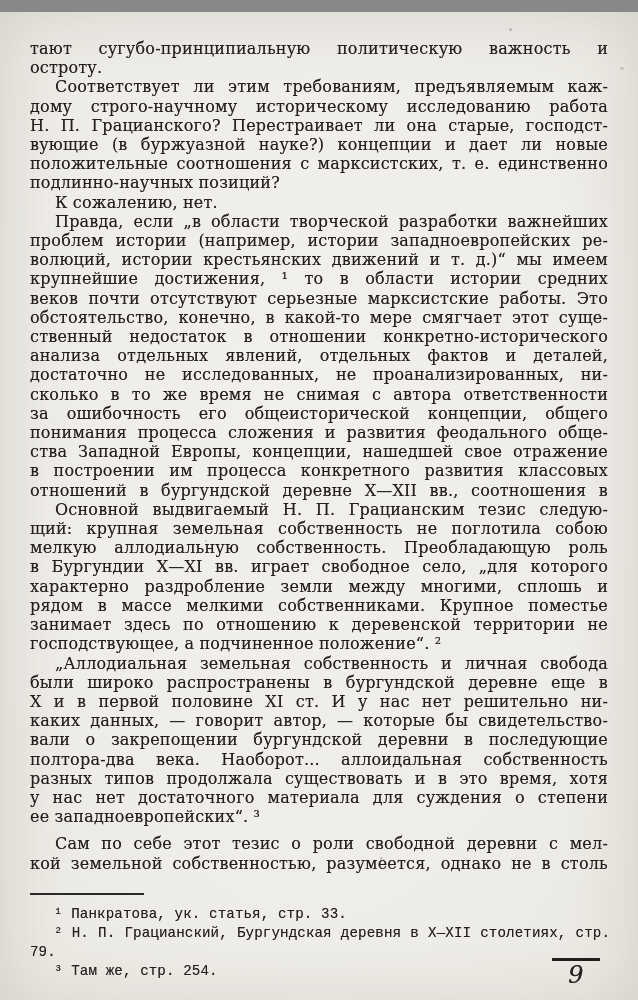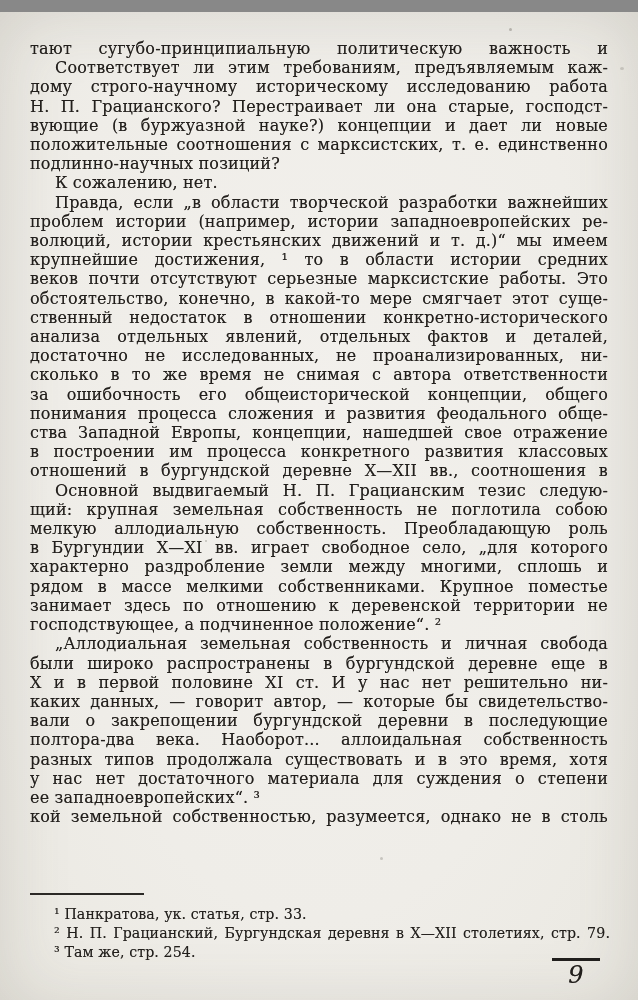--- a/index.html
+++ b/index.html
@@ -25,21 +25,21 @@
   .line.gap{margin-top:8px;}
   .fnsep{
     position:absolute;left:30px;top:881px;
     width:114px;height:2px;background:#2b2926;
   }
   .footnotes{
     position:absolute;left:30px;right:28px;top:893px;
     font-size:14.2px;line-height:19px;letter-spacing:.1px;
     text-shadow:0 0 .3px rgba(34,31,28,.5);
   }
-  .footnotes .line.ind{text-indent:24px;}
+  .footnotes .line.ind{text-indent:24px;font-family:Liberation Mono, monospace;}
   .pagenum{
     position:absolute;right:38px;top:946px;width:48px;text-align:center;
   }
   .pagenum-rule{height:3px;background:#211f1d;margin-bottom:1px;}
   .pagenum-digit{
     font-style:italic;font-size:24px;line-height:26px;
     text-shadow:0 0 .4px rgba(34,31,28,.6);
   }
   .speck{position:absolute;border-radius:50%;background:#6b665f;}
   .speck.s1{left:509px;top:16px;width:3px;height:3px;opacity:.40;}
@@ -47,20 +47,21 @@
   .speck.s3{left:380px;top:845px;width:3px;height:3px;opacity:.30;}
   .speck.s4{left:205px;top:528px;width:2px;height:2px;opacity:.35;}
 </style>
 </head>
 <body>
 
 <div class="page">
 
   <div class="text">
       <div class="line just">тают сугубо-принципиальную политическую важность и</div>
+      <div class="line left">остроту.</div>
       <div class="line ind just">Соответствует ли этим требованиям, предъявляемым каж-</div>
       <div class="line just">дому строго-научному историческому исследованию работа</div>
       <div class="line just">Н. П. Грацианского? Перестраивает ли она старые, господст-</div>
       <div class="line just">вующие (в буржуазной науке?) концепции и дает ли новые</div>
       <div class="line just">положительные соотношения с марксистских, т. е. единственно</div>
       <div class="line left">подлинно-научных позиций?</div>
       <div class="line ind left">К сожалению, нет.</div>
       <div class="line ind just">Правда, если „в области творческой разработки важнейших</div>
       <div class="line just">проблем истории (например, истории западноевропейских ре-</div>
       <div class="line just">волюций, истории крестьянских движений и т. д.)“ мы имеем</div>
@@ -86,20 +87,21 @@
       <div class="line left">господствующее, а подчиненное положение“. ²</div>
       <div class="line ind just">„Аллодиальная земельная собственность и личная свобода</div>
       <div class="line just">были широко распространены в бургундской деревне еще в</div>
       <div class="line just">X и в первой половине XI ст. И у нас нет решительно ни-</div>
       <div class="line just">каких данных, — говорит автор, — которые бы свидетельство-</div>
       <div class="line just">вали о закрепощении бургундской деревни в последующие</div>
       <div class="line just">полтора-два века. Наоборот... аллоидальная собственность</div>
       <div class="line just">разных типов продолжала существовать и в это время, хотя</div>
       <div class="line just">у нас нет достаточного материала для суждения о степени</div>
       <div class="line left">ее западноевропейских“. ³</div>
+      <div class="line ind just gap">Сам по себе этот тезис о роли свободной деревни с мел-</div>
       <div class="line just">кой земельной собственностью, разумеется, однако не в столь</div>
     </div>
 
   <div class="fnsep"></div>
 
   <div class="footnotes">
       <div class="line ind left">¹ Панкратова, ук. статья, стр. 33.</div>
       <div class="line ind just">² Н. П. Грацианский, Бургундская деревня в X—XII столетиях, стр. 79.</div>
       <div class="line ind left">³ Там же, стр. 254.</div>
     </div>

